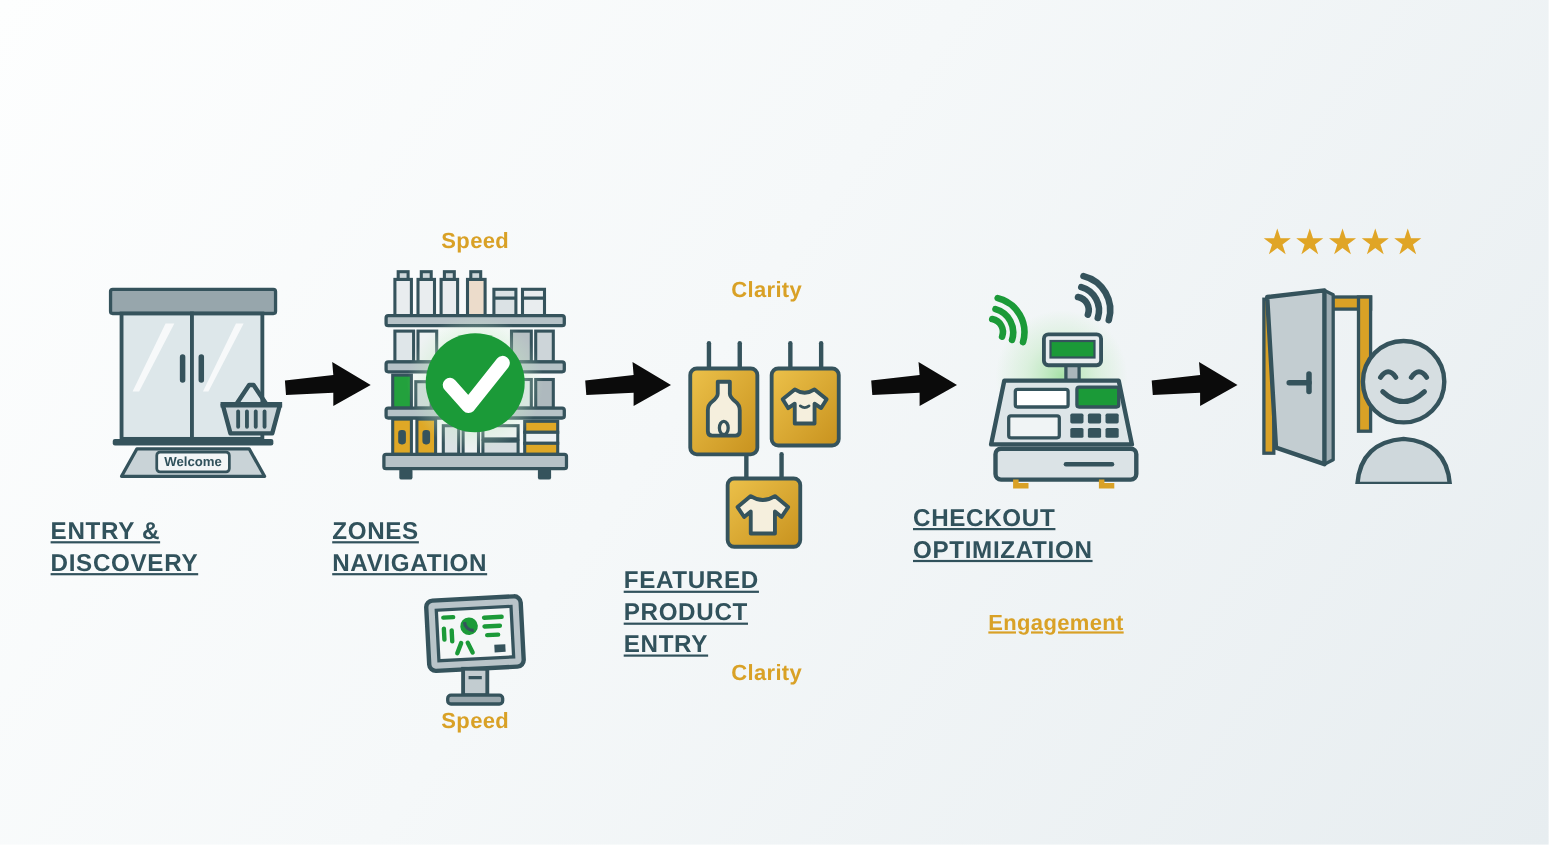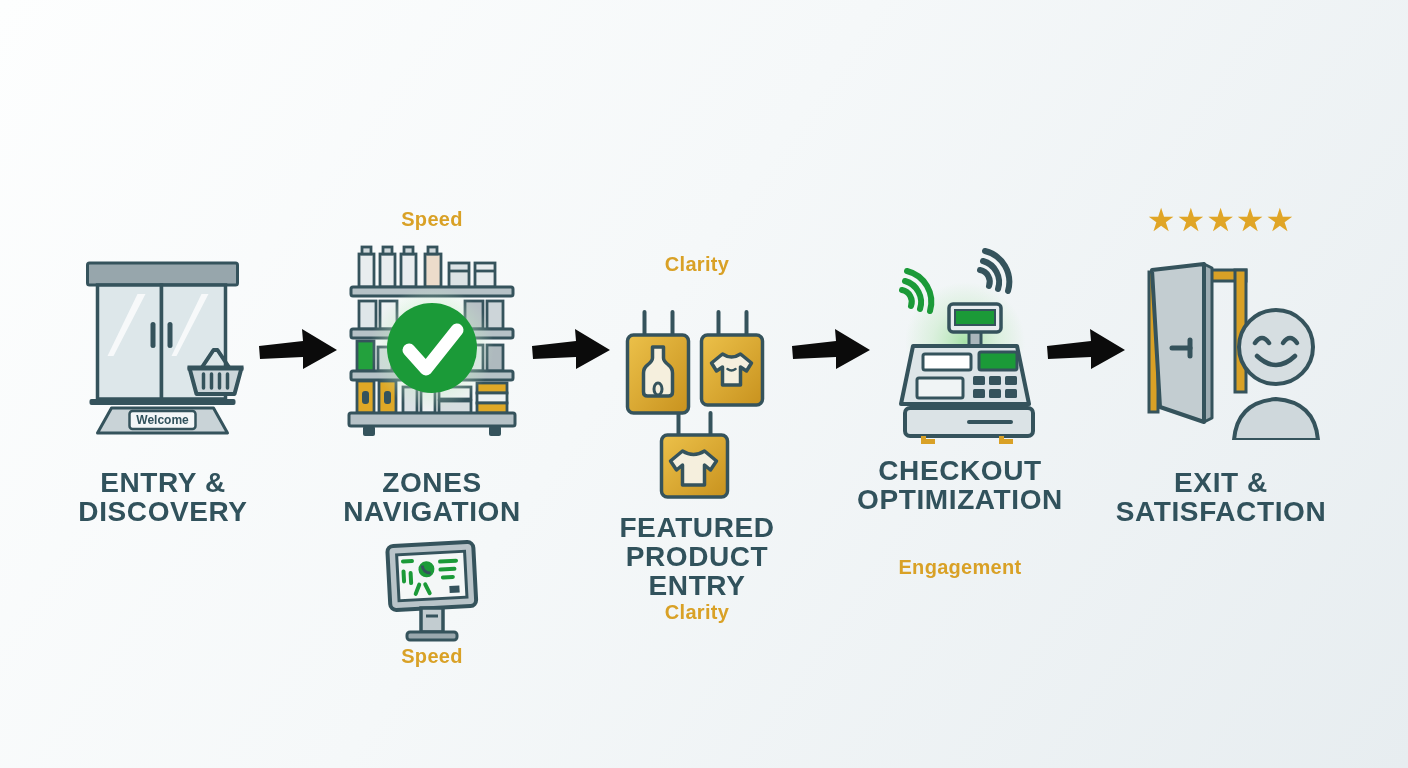--- a/index.html
+++ b/index.html
@@ -5,41 +5,41 @@
   html,body{margin:0;padding:0;}
   .canvas{
     position:relative;width:1408px;height:768px;overflow:hidden;
     background:linear-gradient(125deg,#fdfefe 0%,#f5f8f9 45%,#e7edf0 100%);
     font-family:"Liberation Sans",sans-serif;
   }
   .stage{position:absolute;top:0;height:768px;width:260px;}
   .stage *{box-sizing:border-box;}
   .centered{position:absolute;left:50%;transform:translateX(-50%);}
   .stage-title{
-    width:260px;text-align:center;white-space:pre-line;
-    font-size:28px;font-weight:700;letter-spacing:.6px;
-    color:#31525C;line-height:29px;
+    width:260px;text-align:left;white-space:pre-line;
+    font-size:22px;font-weight:700;letter-spacing:.6px;
+    color:#31525C;line-height:29px;text-decoration:underline;
   }
   .kpi-label{
     width:260px;text-align:center;
     font-size:20px;font-weight:600;color:#D9A126;letter-spacing:.3px;
   }
   .stars{
     width:260px;text-align:center;font-size:32px;letter-spacing:1px;
     color:#E0A526;line-height:30px;
   }
   .mat-text{font:700 12px "Liberation Sans",sans-serif;fill:#31525C;}
   .arrow{position:absolute;}
 </style>
 </head>
 <body>
 
 <div class="canvas">
 
-  <div class="stage" style="left:33px;">
+  <div class="stage" style="left:46px;">
     <svg class="centered" style="top:260px;" width="175" height="178" viewBox="0 0 175 178">
 
       <rect x="12" y="3" width="150" height="22" rx="2" fill="#97a6ac" stroke="#35535C" stroke-width="3"></rect>
 
       <rect x="22" y="25" width="64" height="114" fill="#dde7ea" stroke="#35535C" stroke-width="3.5"></rect>
       <rect x="86" y="25" width="64" height="114" fill="#dde7ea" stroke="#35535C" stroke-width="3.5"></rect>
 
       <polygon points="32,96 62,34 70,34 38,96" fill="#ffffff" opacity="0.75"></polygon>
       <polygon points="96,96 126,34 133,34 101,96" fill="#ffffff" opacity="0.75"></polygon>
 
@@ -244,21 +244,21 @@
       </g>
 
       <rect x="40" y="176" width="128" height="28" rx="5" fill="#dbe3e6" stroke="#35535C" stroke-width="4"></rect>
       <line x1="104" y1="190" x2="146" y2="190" stroke="#35535C" stroke-width="4" stroke-linecap="round"></line>
 
       <path d="M56 204 v8 h14 v-5 h-9 v-3 z" fill="#D9A126"></path>
       <path d="M134 204 v8 h14 v-5 h-9 v-3 z" fill="#D9A126"></path>
     </svg>
     <div class="centered stage-title" style="top:456px;">CHECKOUT
 OPTIMIZATION</div>
-    <div class="centered kpi-label" style="top:556px;">Engagement</div>
+    <div class="centered kpi-label" style="top:556px;text-decoration:underline;">Engagement</div>
   </div>
 
   <div class="stage" style="left:1091px;">
     <div class="centered stars" style="top:205px;">★★★★★</div>
     <svg class="centered" style="top:252px;" width="210" height="188" viewBox="0 0 210 188">
 
       <g>
         <rect x="33" y="20" width="9" height="140" fill="#D9A126" stroke="#35535C" stroke-width="3"></rect>
         <rect x="38" y="18" width="92" height="11" fill="#D9A126" stroke="#35535C" stroke-width="3"></rect>
         <rect x="119" y="18" width="11" height="122" fill="#D9A126" stroke="#35535C" stroke-width="3"></rect>
@@ -272,22 +272,20 @@
       </g>
 
       <g>
         <path d="M118 188 Q121 150 160 147 Q199 150 202 188 Z" fill="#cfd8dc" stroke="#35535C" stroke-width="4" stroke-linejoin="round"></path>
         <circle cx="160" cy="95" r="37" fill="#d6dee1" stroke="#35535C" stroke-width="4"></circle>
         <path d="M139 91 Q146 81 153 91" fill="none" stroke="#35535C" stroke-width="4.5" stroke-linecap="round"></path>
         <path d="M167 91 Q174 81 181 91" fill="none" stroke="#35535C" stroke-width="4.5" stroke-linecap="round"></path>
         <path d="M141 104 Q160 122 179 104" fill="none" stroke="#35535C" stroke-width="4.5" stroke-linecap="round"></path>
       </g>
     </svg>
-    <div class="centered stage-title" style="top:468px;">EXIT &amp;
-SATISFACTION</div>
   </div>
 
   <svg class="arrow" style="left:257px;top:326px;" width="84" height="46" viewBox="0 0 84 46">
     <polygon points="2,20 46,15 45,3 80,24 46,43 46,31 3,33" fill="#0B0B0B"></polygon>
   </svg>
   <svg class="arrow" style="left:530px;top:326px;" width="84" height="46" viewBox="0 0 84 46">
     <polygon points="2,20 46,15 45,3 80,24 46,43 46,31 3,33" fill="#0B0B0B"></polygon>
   </svg>
   <svg class="arrow" style="left:790px;top:326px;" width="84" height="46" viewBox="0 0 84 46">
     <polygon points="2,20 46,15 45,3 80,24 46,43 46,31 3,33" fill="#0B0B0B"></polygon>

